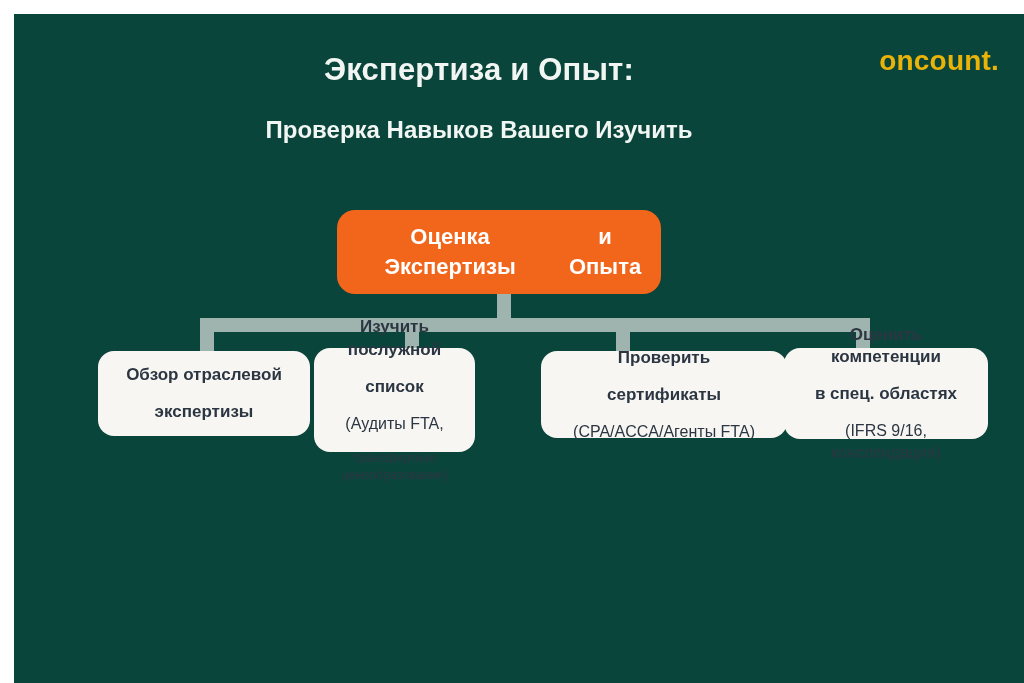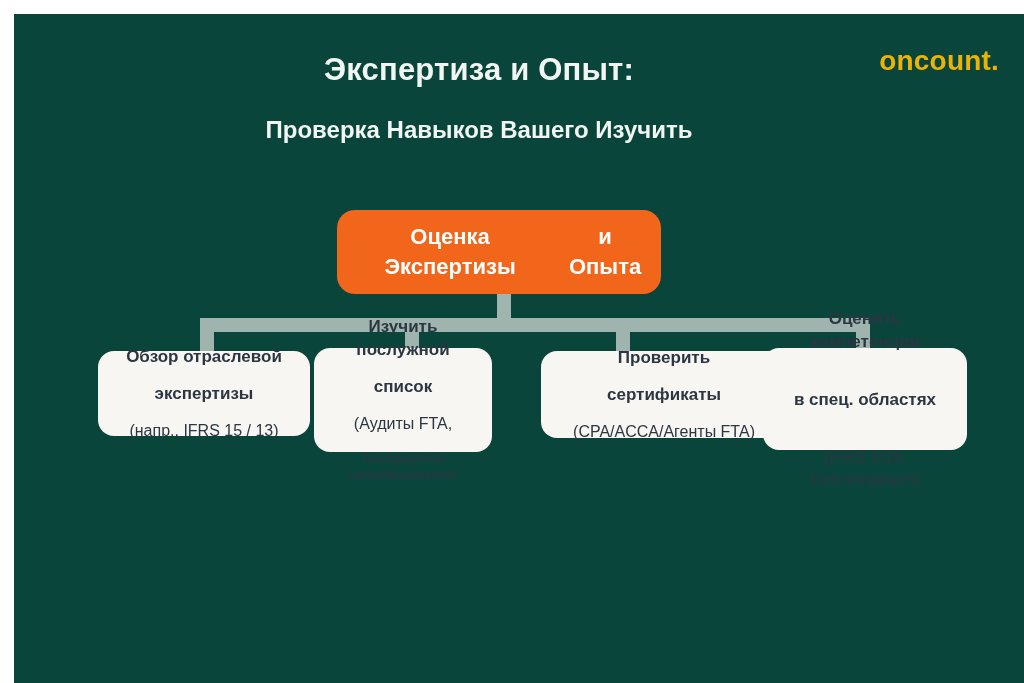--- a/index.html
+++ b/index.html
@@ -69,23 +69,23 @@
     color: #2b3642;
     display: flex;
     flex-direction: column;
     align-items: center;
     justify-content: center;
     text-align: center;
     padding: 6px 4px;
     line-height: 1.35;
   }
   .child-1 { left: 84px;  top: 337px; width: 212px; height: 85px; text-align: center;  }
-  .child-2 { left: 300px; top: 334px; width: 178px; height: 104px; }
+  .child-2 { left: 300px; top: 334px; width: 161px; height: 104px; }
   .child-3 { left: 527px; top: 337px; width: 246px; height: 87px; justify-content: center;  }
-  .child-4 { left: 749px; top: 334px; width: 204px; height: 102px; gap: 21px;  }
+  .child-4 { left: 770px; top: 334px; width: 204px; height: 91px;  }
 
   .ln-b { font-weight: 700; font-size: 17px; }
   .ln-r { font-weight: 400; font-size: 16px; }
   .ln-s { font-weight: 400; font-size: 12.5px; margin-top: 2px; }
 
   
   .bottom-bar {
     position: absolute;
     left: 0; bottom: 0;
     width: 1024px; height: 4px;
@@ -112,21 +112,20 @@
   <div class="connector c-root-stub"></div>
   <div class="connector c-horizontal"></div>
   <div class="connector c-stub-1"></div>
   <div class="connector c-stub-2"></div>
   <div class="connector c-stub-3"></div>
   <div class="connector c-stub-4"></div>
 
   <div class="child-node child-1">
     <div class="ln-b">Обзор отраслевой</div>
     <div class="ln-b">экспертизы</div>
-    <div class="ln-r">(напр., IFRS 15 / 13)</div>
   </div>
 
   <div class="child-node child-2">
     <div class="ln-b">Изучить послужной</div>
     <div class="ln-b">список</div>
     <div class="ln-r">(Аудиты FTA,</div>
     <div class="ln-s">трансфертное ценообразование)</div>
   </div>
 
   <div class="child-node child-3">

